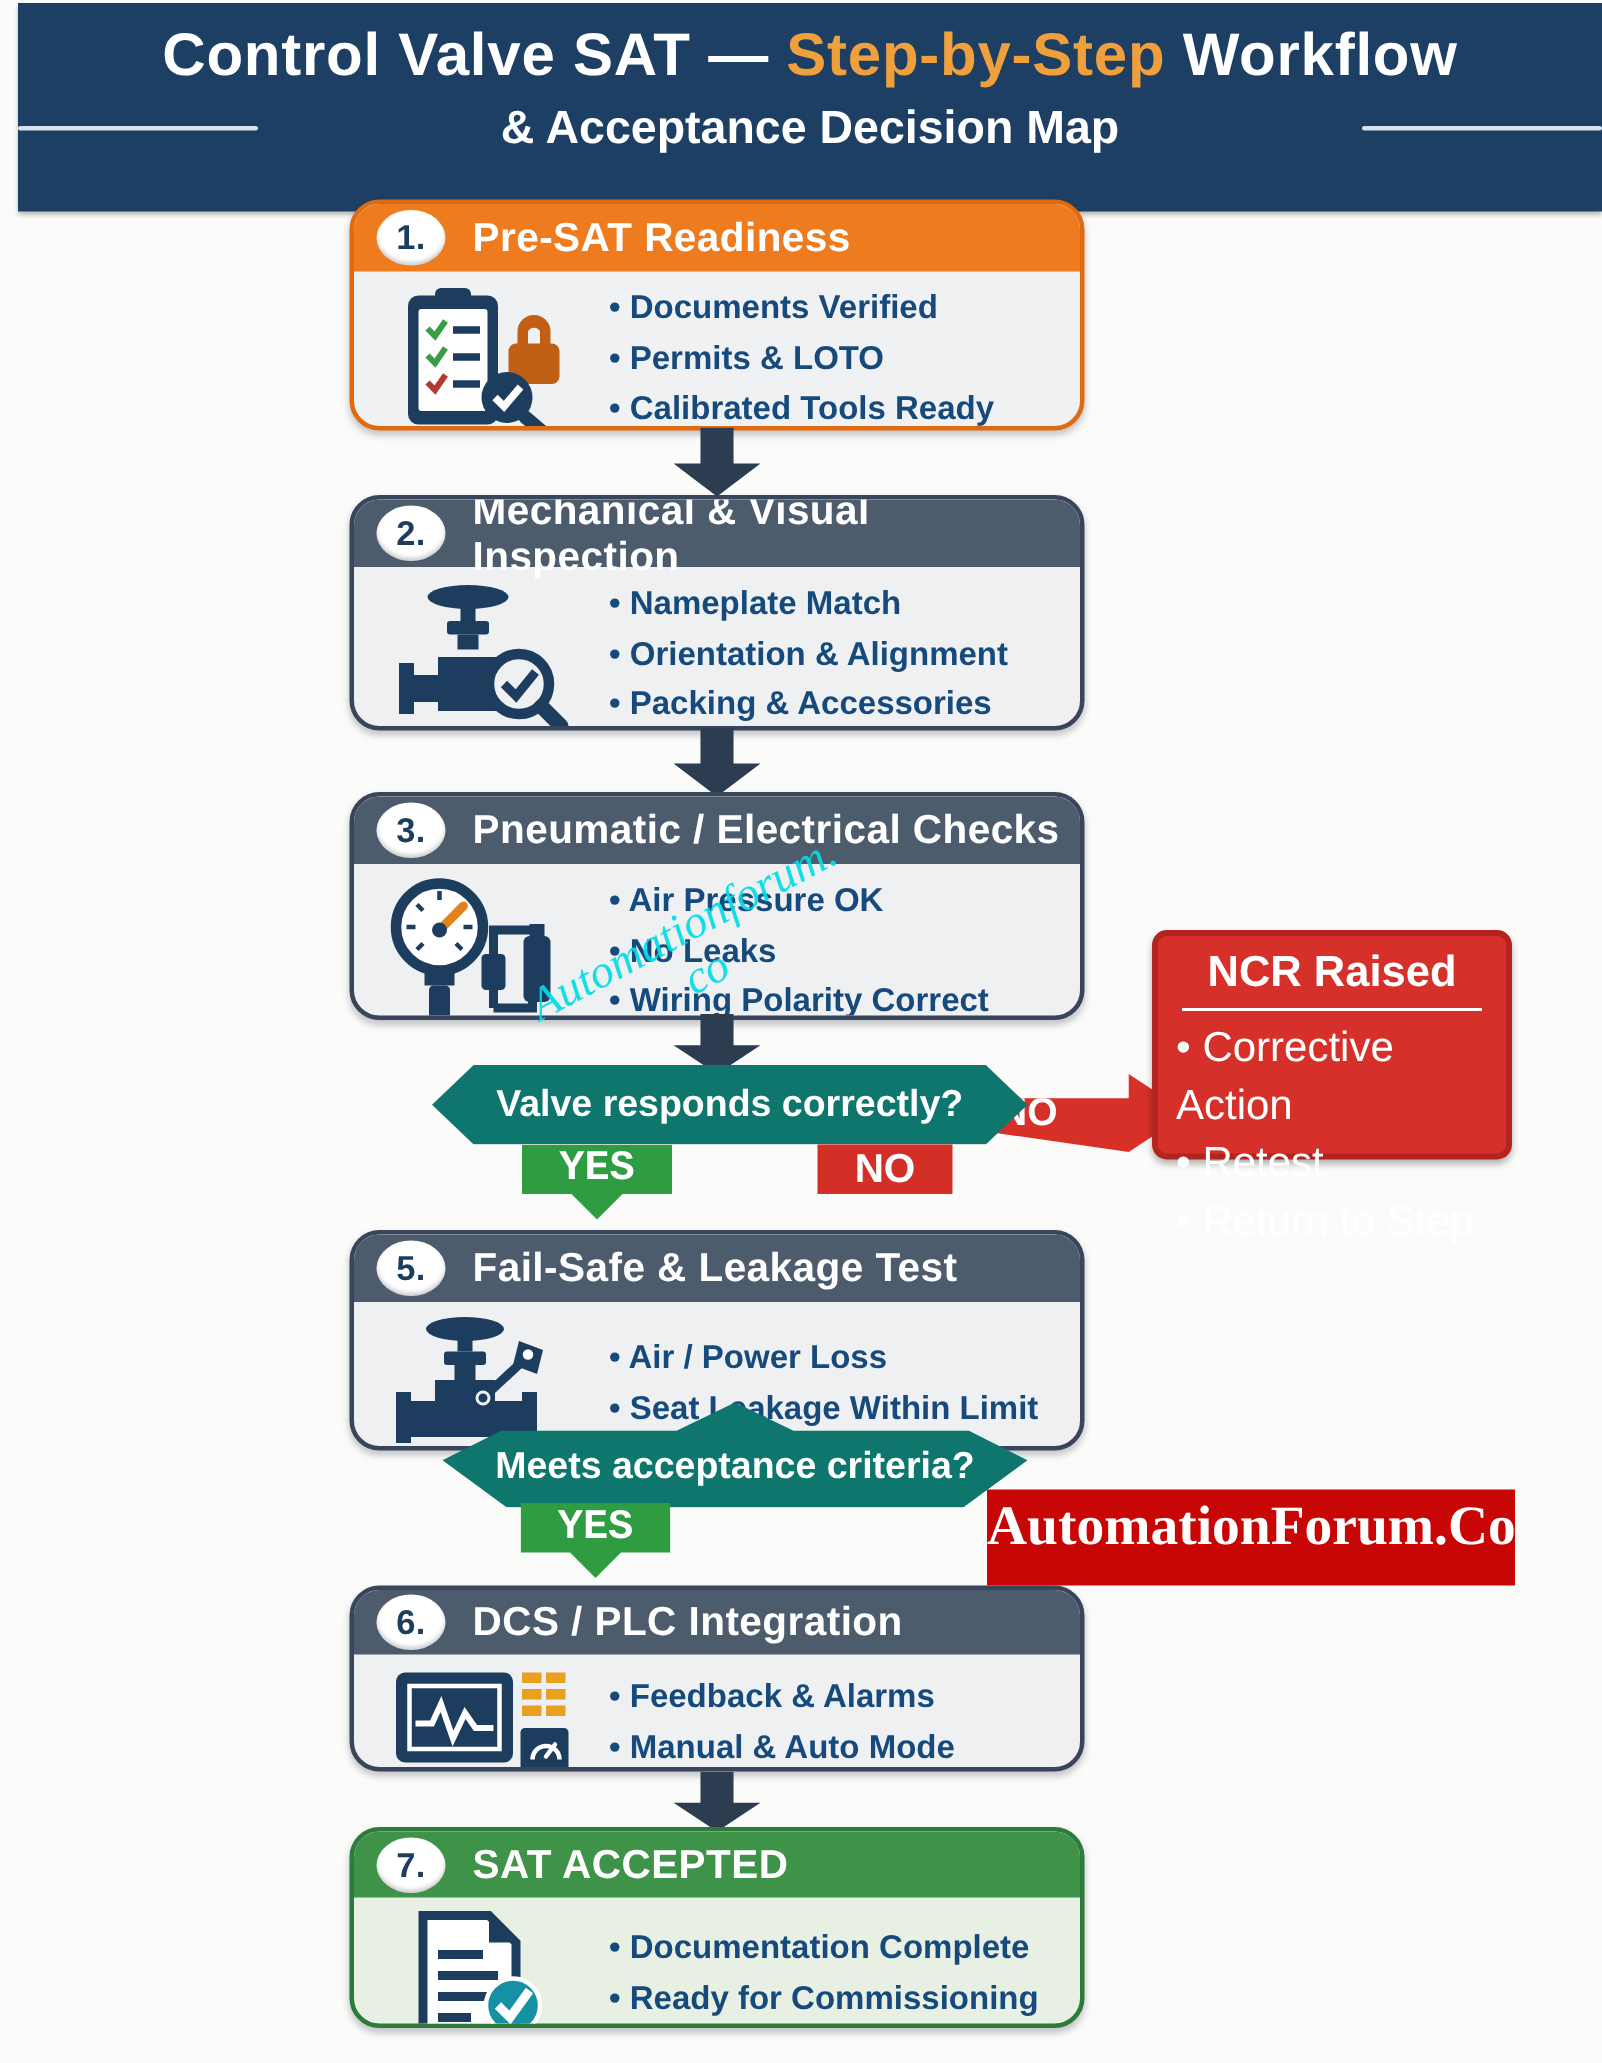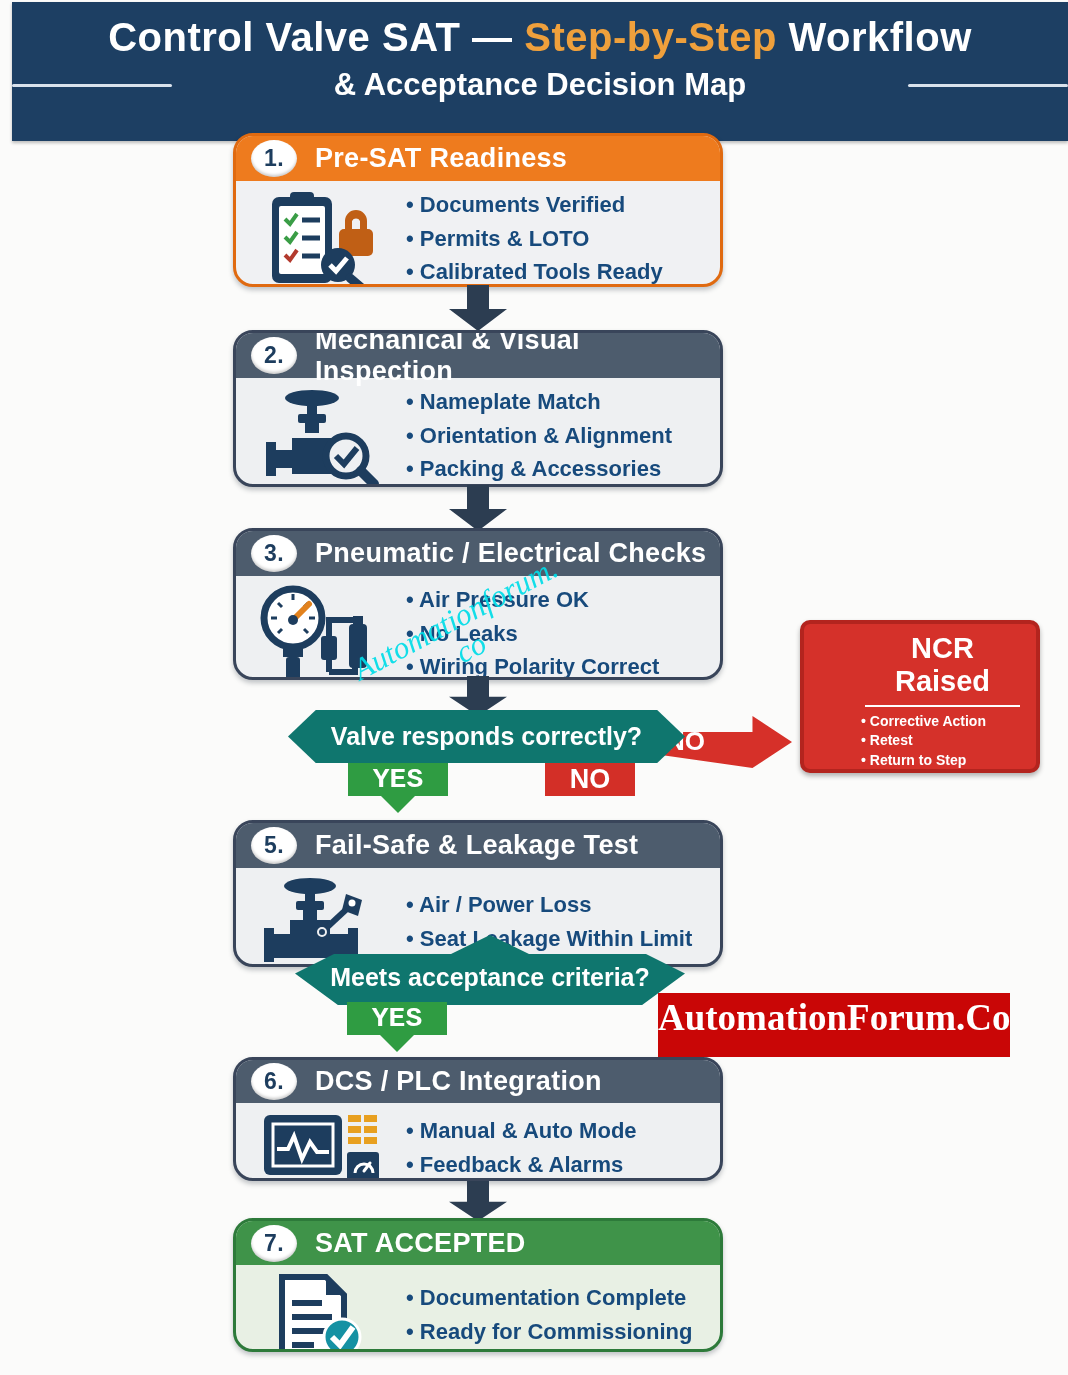--- a/index.html
+++ b/index.html
@@ -69,27 +69,27 @@
   #yes2{left:347px;top:1002px;}
   .notag{position:absolute;left:545px;top:763px;width:90px;height:33px;background:#d32f27;
          color:#fff;font-size:27px;font-weight:bold;text-align:center;line-height:33px;z-index:5;}
 
   
   .noarrow{position:absolute;left:640px;top:716px;width:152px;height:52px;background:#d63029;
            clip-path:polygon(0 31%,74% 31%,74% 0,100% 50%,74% 100%,0 69%);z-index:2;}
   .noarrow span{position:absolute;left:26px;top:10px;color:#fff;font-size:26px;font-weight:bold;}
 
   
-  .ncr{position:absolute;left:800px;top:620px;width:240px;height:153px;background:#d5312a;
+  .ncr{position:absolute;left:768px;top:620px;width:240px;height:153px;background:#d5312a;
        border:4px solid #b3241e;border-radius:10px;box-sizing:border-box;color:#fff;z-index:3;
-       box-shadow:0 3px 5px rgba(0,0,0,.3);padding-left:45px;}
+       box-shadow:0 3px 5px rgba(0,0,0,.3);}
   .ncr-title{font-size:29px;font-weight:bold;text-align:center;margin:8px 16px 5px;
              padding-bottom:7px;border-bottom:2px solid #ffffff;}
   ul.ncr-list{list-style:none;margin:4px 0 0;padding:0 0 0 12px;}
-  ul.ncr-list li{font-size:14px;font-weight:bold;line-height:1.38;}
+  ul.ncr-list li{font-size:28px;font-weight:normal;line-height:1.38;}
   ul.ncr-list li::before{content:"•  ";}
 
   
   .brand{position:absolute;left:658px;top:993px;width:352px;height:64px;background:#c90606;
          color:#fff;font-family:"Liberation Serif",serif;font-weight:bold;font-size:37px;
          text-align:center;line-height:50px;z-index:6;}
   .wm{position:absolute;left:318px;top:600px;width:290px;transform:rotate(-28deg);
       color:#00dde8;font-family:"Liberation Serif",serif;font-style:italic;font-size:31px;
       text-align:center;line-height:33px;opacity:.92;z-index:9;pointer-events:none;}
 </style>
@@ -286,22 +286,22 @@
               <rect x="102" y="15" width="13" height="7"></rect>
             <rect x="86" y="26" width="13" height="7"></rect>
               <rect x="102" y="26" width="13" height="7"></rect>
           </g>
           <rect x="84" y="40" width="34" height="32" rx="4" fill="#1d3d5e" stroke="#eef0f2" stroke-width="2"></rect>
           <path d="M93 62 a9 9 0 0 1 18 0" fill="none" stroke="#ffffff" stroke-width="3"></path>
           <line x1="102" y1="60" x2="108" y2="52" stroke="#ffffff" stroke-width="3" stroke-linecap="round"></line>
         </svg>
       </span>
       <ul class="bullets">
+        <li>Feedback &amp; Alarms</li>
         <li>Manual &amp; Auto Mode</li>
-        <li>Feedback &amp; Alarms</li>
       </ul>
     </div>
   </div>
 
   <div class="varrow" id="a4"></div>
 
   <div class="stepbox" id="s7">
     <div class="stephead">
       <span class="badge">7.</span>
       <span>SAT ACCEPTED</span>

